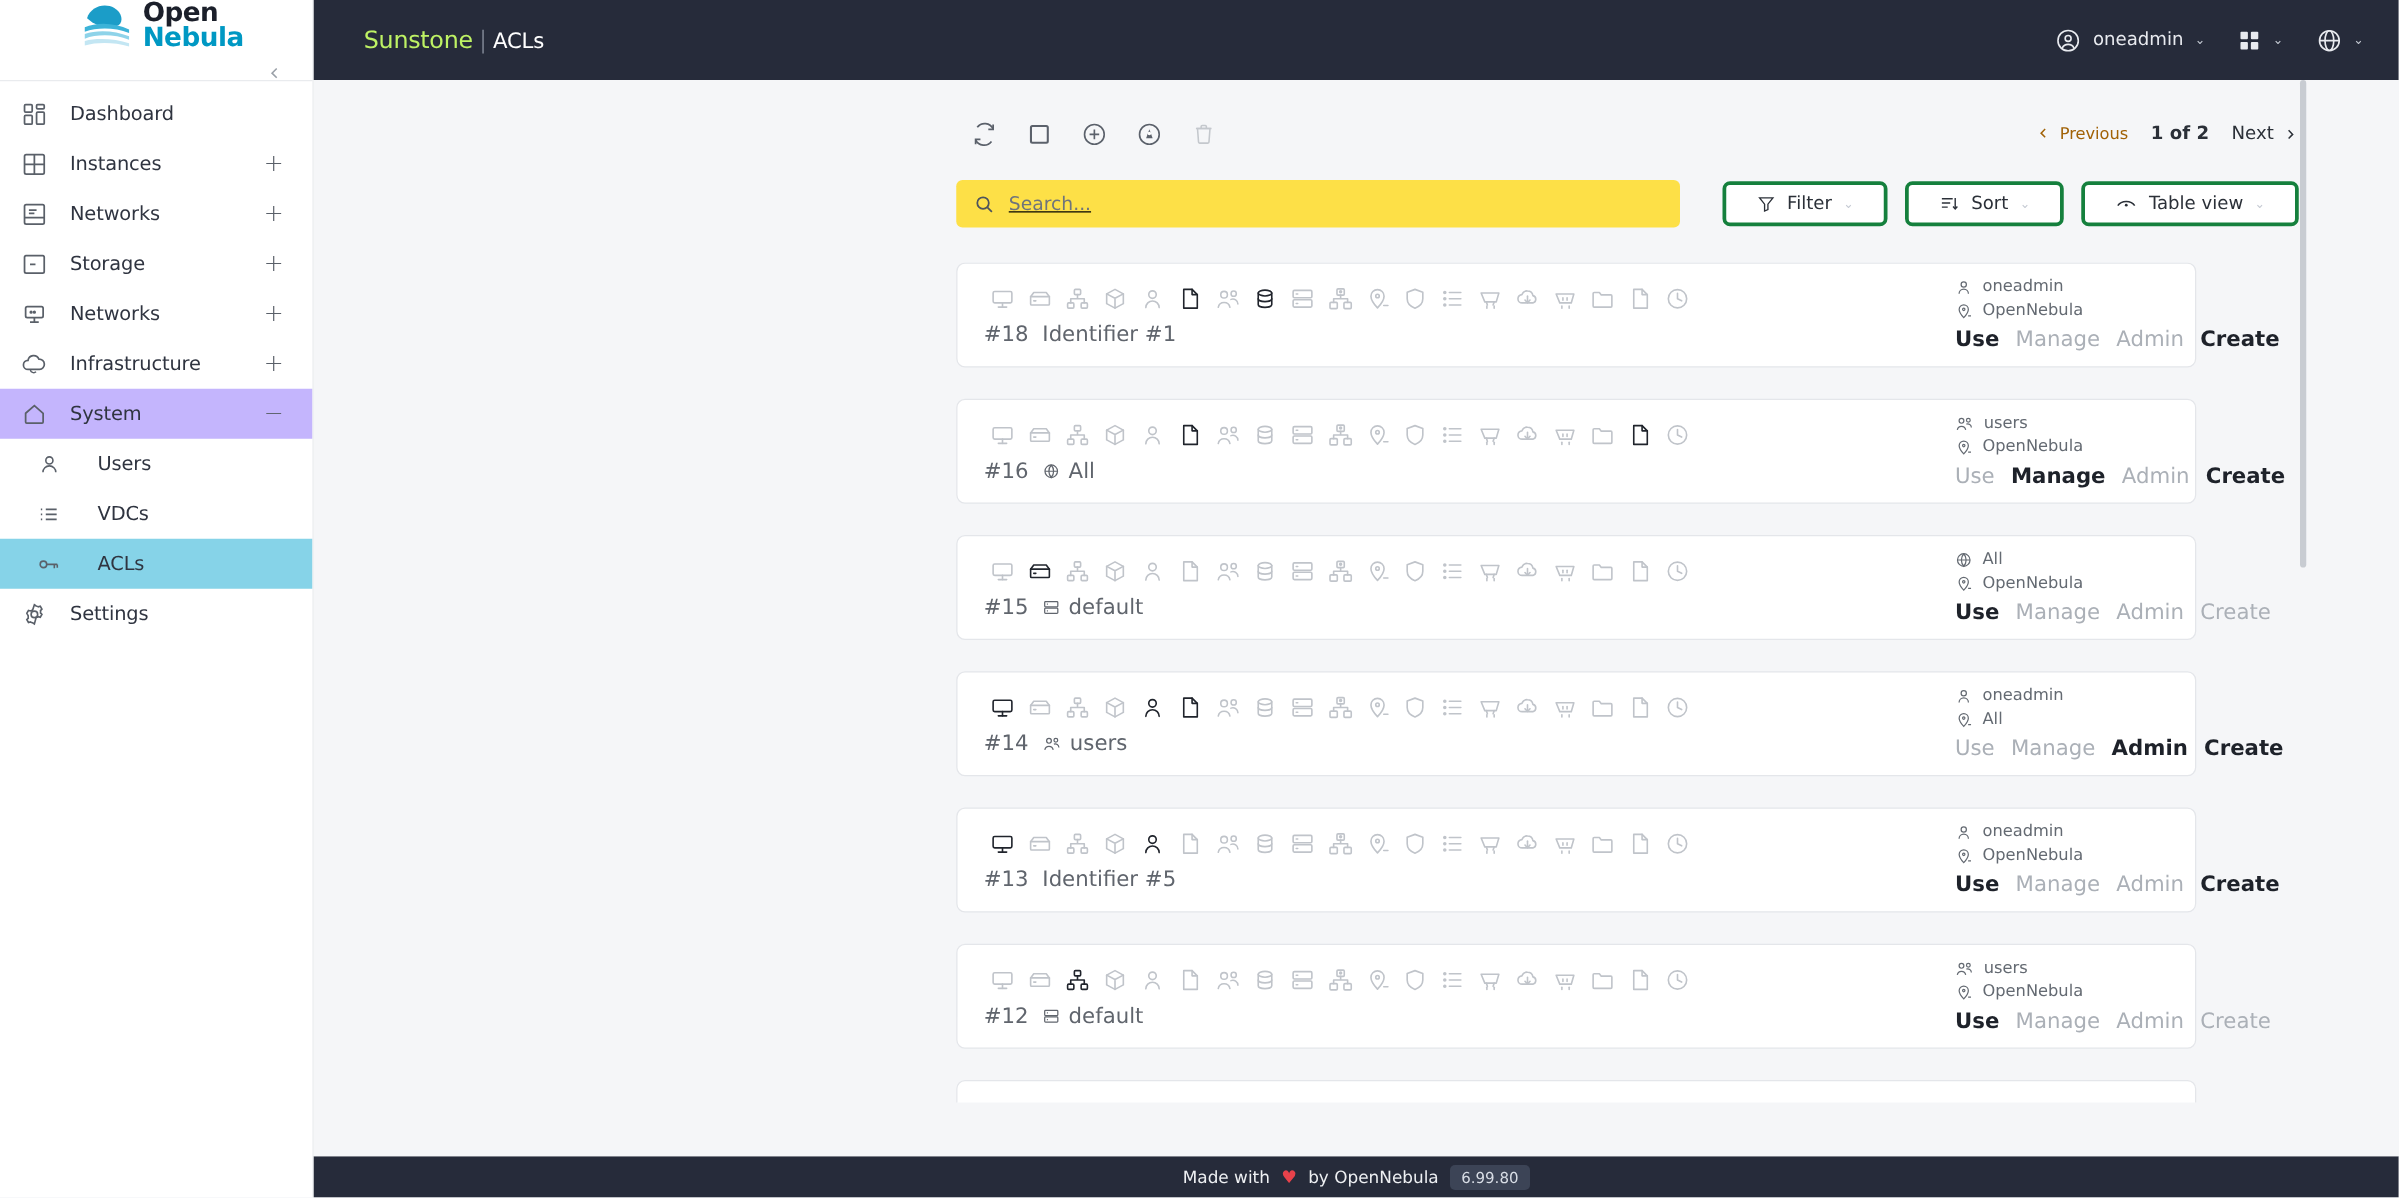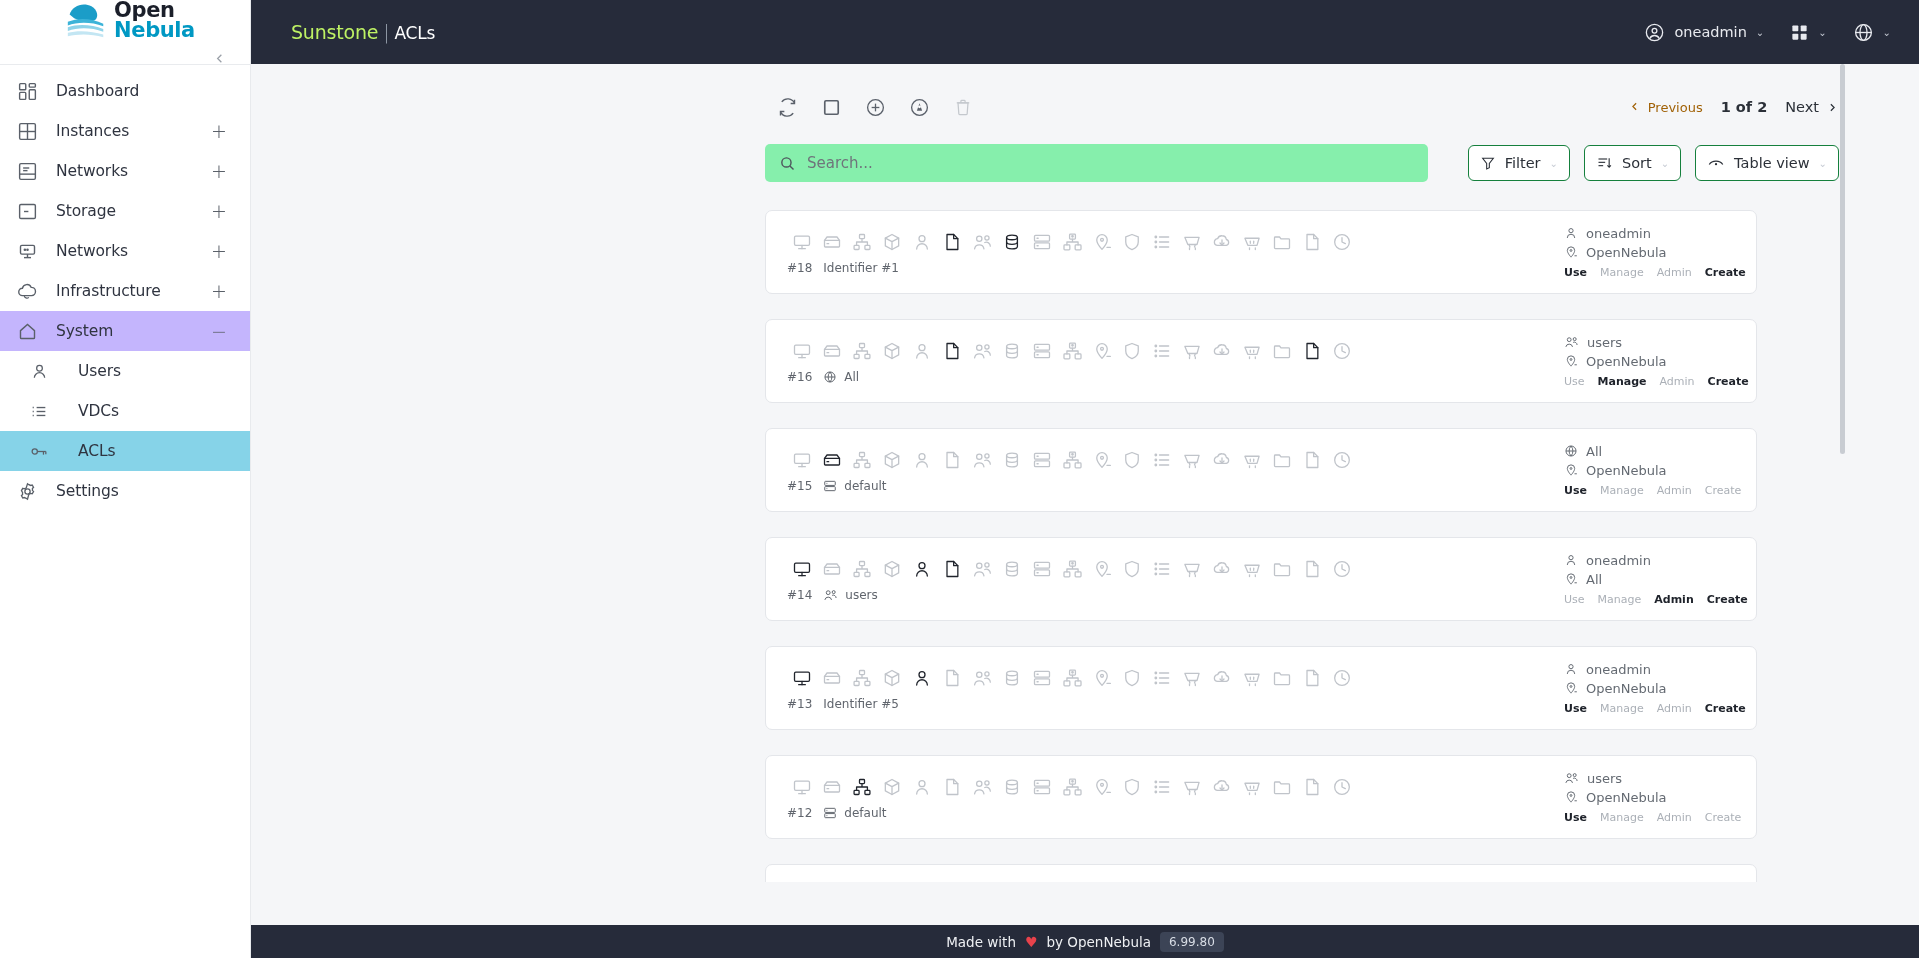--- a/index.html
+++ b/index.html
@@ -87,28 +87,28 @@
     justify-content: center; cursor: pointer; color: #5b616b;
   }
   .act-btn.disabled { color: #c4c8cd; cursor: default; }
   .pager { margin-left: auto; display: flex; align-items: center; gap: 18px; padding-right: 8px;}
   .pg-prev { display: flex; align-items: flex-start; gap: 7px; color: #a16207; font-size: 13px; cursor: default; }
   .pg-count { font-size: 14.5px; color: #2b3038; font-weight: 600; }
   .pg-next { display: flex; align-items: center; gap: 7px; color: #2b3038; font-size: 14.5px; cursor: pointer; }
 
   .search-row { display: flex; align-items: center; margin-top: 16px; padding-left: 494px; }
   .search-box {
-    width: 663px; height: 38px; background: #86efac; border-radius: 5px;
-    display: flex; align-items: center; padding: 0 14px; gap: 11px;
+    width: 579px; height: 38px; background: #fde047; border-radius: 5px;
+    display: flex; align-items: center; padding: 0 14px; gap: 11px; text-decoration: underline;
   }
   .search-ph { font-size: 15px; color: #6f747b; }
   .filters { margin-left: auto; display: flex; gap: 14px; padding-right: 8px; }
   .fbtn {
-    height: 36px; border: 1px solid #15803d; border-radius: 6px; background: #fff;
-    display: flex; align-items: center; gap: 9px; padding: 0 11px; cursor: pointer;
+    height: 36px; border: 3px solid #15803d; border-radius: 6px; background: #fff;
+    display: flex; align-items: center; gap: 9px; padding: 0 24px; cursor: pointer;
     font-size: 14.5px; color: #2b3038;
   }
 
   
   .list-wrap {
     margin-top: 28px; height: 672px; overflow: hidden; position: relative;
     padding-left: 494px; padding-right: 90px;
   }
   .scroll-col { position: relative; }
   .card {
@@ -116,30 +116,30 @@
     height: 84px; margin-bottom: 25px; display: flex; align-items: stretch;
     padding: 0 16px 0 21px; position: relative;
   }
   .card-left { flex: 1; display: flex; flex-direction: column; justify-content: center; gap: 7px; min-width: 0; }
   .icon-row { display: flex; align-items: center; gap: 0px; }
   .rtype {
     width: 30px; height: 24px; display: flex; align-items: center;
     justify-content: center; color: #c0c4ca; cursor: pointer;
   }
   .rtype.on { color: #20242c; }
-  .id-row { display: flex; align-items: center; gap: 11px; font-size: 12px; color: #60656d; }
+  .id-row { display: flex; align-items: center; gap: 11px; font-size: 17px; color: #60656d; }
   .id-num { color: #60656d; }
   .id-name { display: flex; align-items: center; gap: 7px; color: #60656d; }
   .card-right {
     width: 182px; flex: 0 0 182px; display: flex; flex-direction: column;
     justify-content: center; gap: 4px; padding-left: 6px;
   }
   .cr-line { display: flex; align-items: center; gap: 8px; font-size: 13px; color: #646a72; }
   .perm-row { display: flex; gap: 13px; margin-top: 2px; }
-  .perm { font-size: 11px; color: #abb0b7; }
+  .perm { font-size: 17px; color: #abb0b7; }
   .perm.on { color: #1e222a; font-weight: 700; }
 
   .scrollbar {
     position: absolute; right: 74px; top: 0; width: 5px; height: 390px;
     background: #c8ccd2; border-radius: 3px;
   }
 
   .footer {
     height: 33px; background: #262b3a; display: flex; align-items: center;
     justify-content: center; gap: 9px; flex: 0 0 33px;

